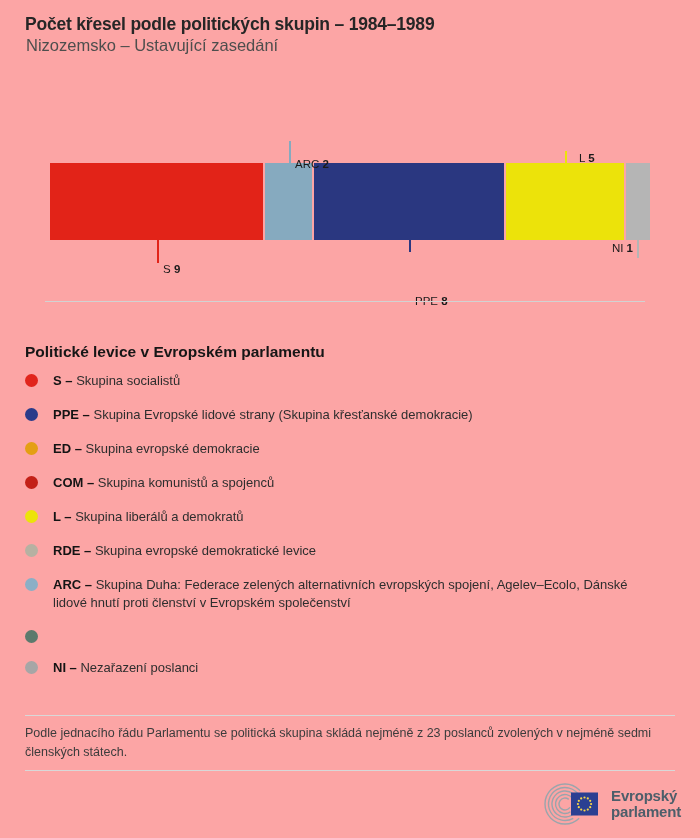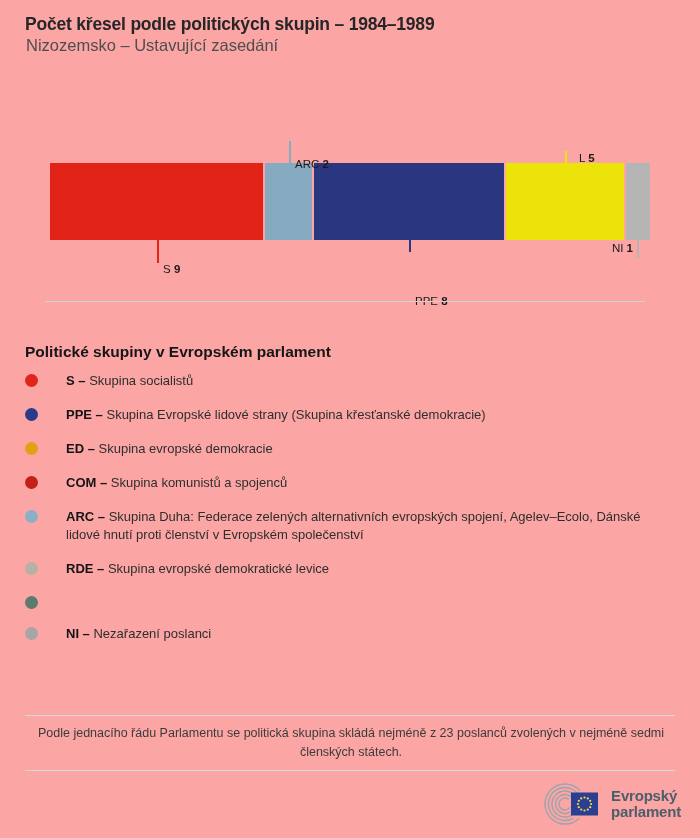--- a/index.html
+++ b/index.html
@@ -38,34 +38,34 @@
   }
   
   .legend-heading {
     position:absolute; left:25px; top:343px;
     font-size:15.5px; font-weight:bold; color:#161616;
   }
   .legend {
     position:absolute; left:25px; top:372px; width:645px;
     list-style:none; margin:0; padding:0;
   }
-  .legend li { display:flex; align-items:flex-start; margin-bottom:16.5px;gap:13px; }
+  .legend li { display:flex; align-items:flex-start; margin-bottom:16.5px; }
   .dot {
     width:13px; height:13px; border-radius:50%;
     flex:0 0 13px; margin-top:2px; margin-right:15px;
   }
   .legend-text { font-size:13px; line-height:17.5px; color:#2e2e2e; max-width:612px; }
   .legend-text b { color:#141414; }
   
   .divider { position:absolute; left:25px; right:25px; height:1px; background:#d8d8d8; }
   .note-divider { top:715px; }
   .footer-divider { top:770px; }
   .note {
     position:absolute; left:25px; top:724px; width:652px;
-    font-size:12.5px; line-height:19px; color:#3c3c3c;text-align:center;
+    font-size:12.5px; line-height:19px; color:#3c3c3c;
   }
   .source { position:absolute; left:25px; top:806px; font-size:13.5px; color:#1f1f1f; }
   .source b { font-weight:bold; }
   .logo { position:absolute; right:19px; top:780px; display:flex; align-items:center; }
   .logo-text {
     font-size:15px; font-weight:bold; color:#4d5e6a;
     line-height:16px; margin-left:7px; letter-spacing:-0.2px;
   }
 </style>
 </head>
@@ -95,45 +95,49 @@
       <div class="seg-label" style="left: calc(86% + 5px); top: 19px; margin-left: 8px;"><span>L </span><b>5</b></div>
       <div class="tick" style="left: calc(98% - 1px); top: 107px; height: 18px; background: rgb(181, 181, 181);"></div>
       <div class="seg-label" style="right: calc(2% + 5px); top: 109px; text-align: right;"><span>NI </span><b>1</b></div>
     </div>
 
   <div class="total-row">
     <div class="total-rule"></div>
     <div class="total-rule"></div>
   </div>
 
-  <div class="legend-heading">Politické skupiny v Evropském parlament</div>
+  <div class="legend-heading">Politické levice v Evropském parlamentu</div>
   <ul class="legend">
       <li>
         <span class="dot" style="background: rgb(225, 37, 28);"></span>
         <span class="legend-text"><b>S – </b><span>Skupina socialistů</span></span>
       </li>
       <li>
         <span class="dot" style="background: rgb(42, 59, 138);"></span>
         <span class="legend-text"><b>PPE – </b><span>Skupina Evropské lidové strany (Skupina křesťanské demokracie)</span></span>
       </li>
       <li>
         <span class="dot" style="background: rgb(228, 159, 19);"></span>
         <span class="legend-text"><b>ED – </b><span>Skupina evropské demokracie</span></span>
       </li>
       <li>
         <span class="dot" style="background: rgb(195, 32, 23);"></span>
         <span class="legend-text"><b>COM – </b><span>Skupina komunistů a spojenců</span></span>
       </li>
       <li>
-        <span class="dot" style="background: rgb(139, 175, 198);"></span>
-        <span class="legend-text"><b>ARC – </b><span>Skupina Duha: Federace zelených alternativních evropských spojení, Agelev–Ecolo, Dánské lidové hnutí proti členství v Evropském společenství</span></span>
+        <span class="dot" style="background: rgb(236, 227, 10);"></span>
+        <span class="legend-text"><b>L – </b><span>Skupina liberálů a demokratů</span></span>
       </li>
       <li>
         <span class="dot" style="background: rgb(182, 177, 162);"></span>
         <span class="legend-text"><b>RDE – </b><span>Skupina evropské demokratické levice</span></span>
+      </li>
+      <li>
+        <span class="dot" style="background: rgb(139, 175, 198);"></span>
+        <span class="legend-text"><b>ARC – </b><span>Skupina Duha: Federace zelených alternativních evropských spojení, Agelev–Ecolo, Dánské lidové hnutí proti členství v Evropském společenství</span></span>
       </li>
       <li>
         <span class="dot" style="background: rgb(92, 122, 109);"></span>
       </li>
       <li>
         <span class="dot" style="background: rgb(166, 166, 166);"></span>
         <span class="legend-text"><b>NI – </b><span>Nezařazení poslanci</span></span>
       </li>
     </ul>
 

